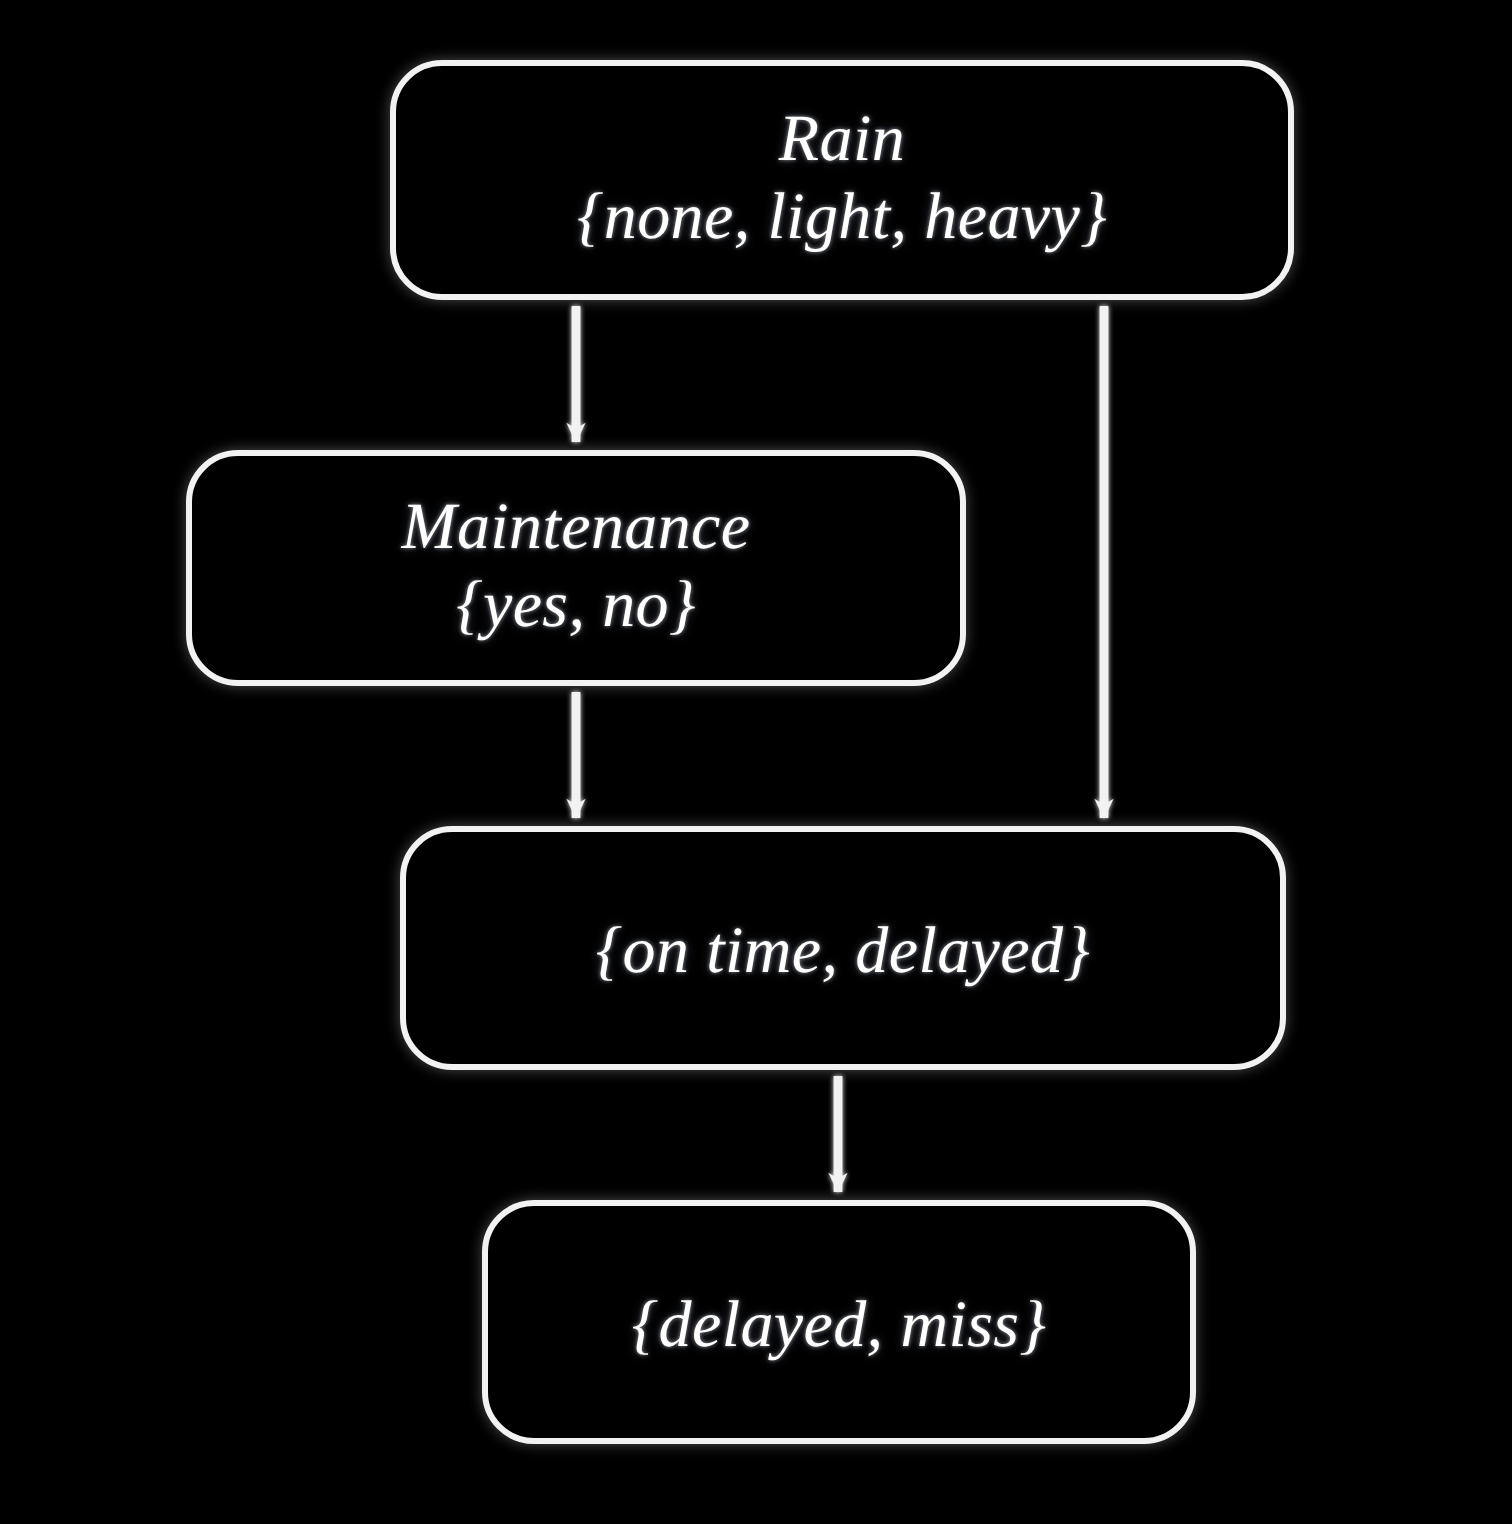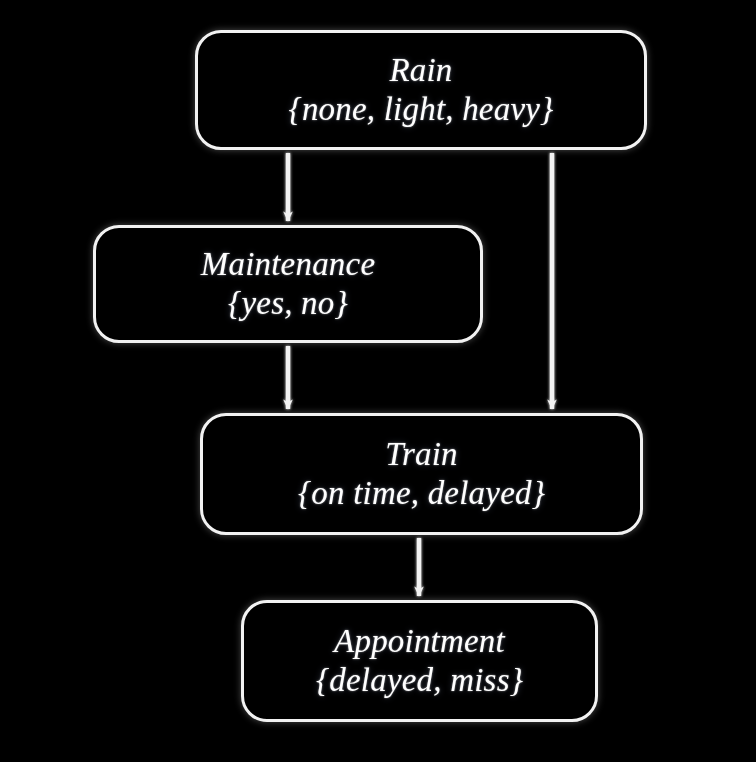--- a/index.html
+++ b/index.html
@@ -105,22 +105,20 @@
     <span class="name">Maintenance</span>
     <span class="states">{yes, no}</span>
   </div>
 
   <div class="node" id="node-rain">
     <span class="name">Rain</span>
     <span class="states">{none, light, heavy}</span>
   </div>
 
   <div class="node" id="node-train">
-    <span class="name">Train</span>
     <span class="states">{on time, delayed}</span>
   </div>
 
   <div class="node" id="node-appointment">
-    <span class="name">Appointment</span>
     <span class="states">{delayed, miss}</span>
   </div>
 
 </div>
 
 </body></html>

